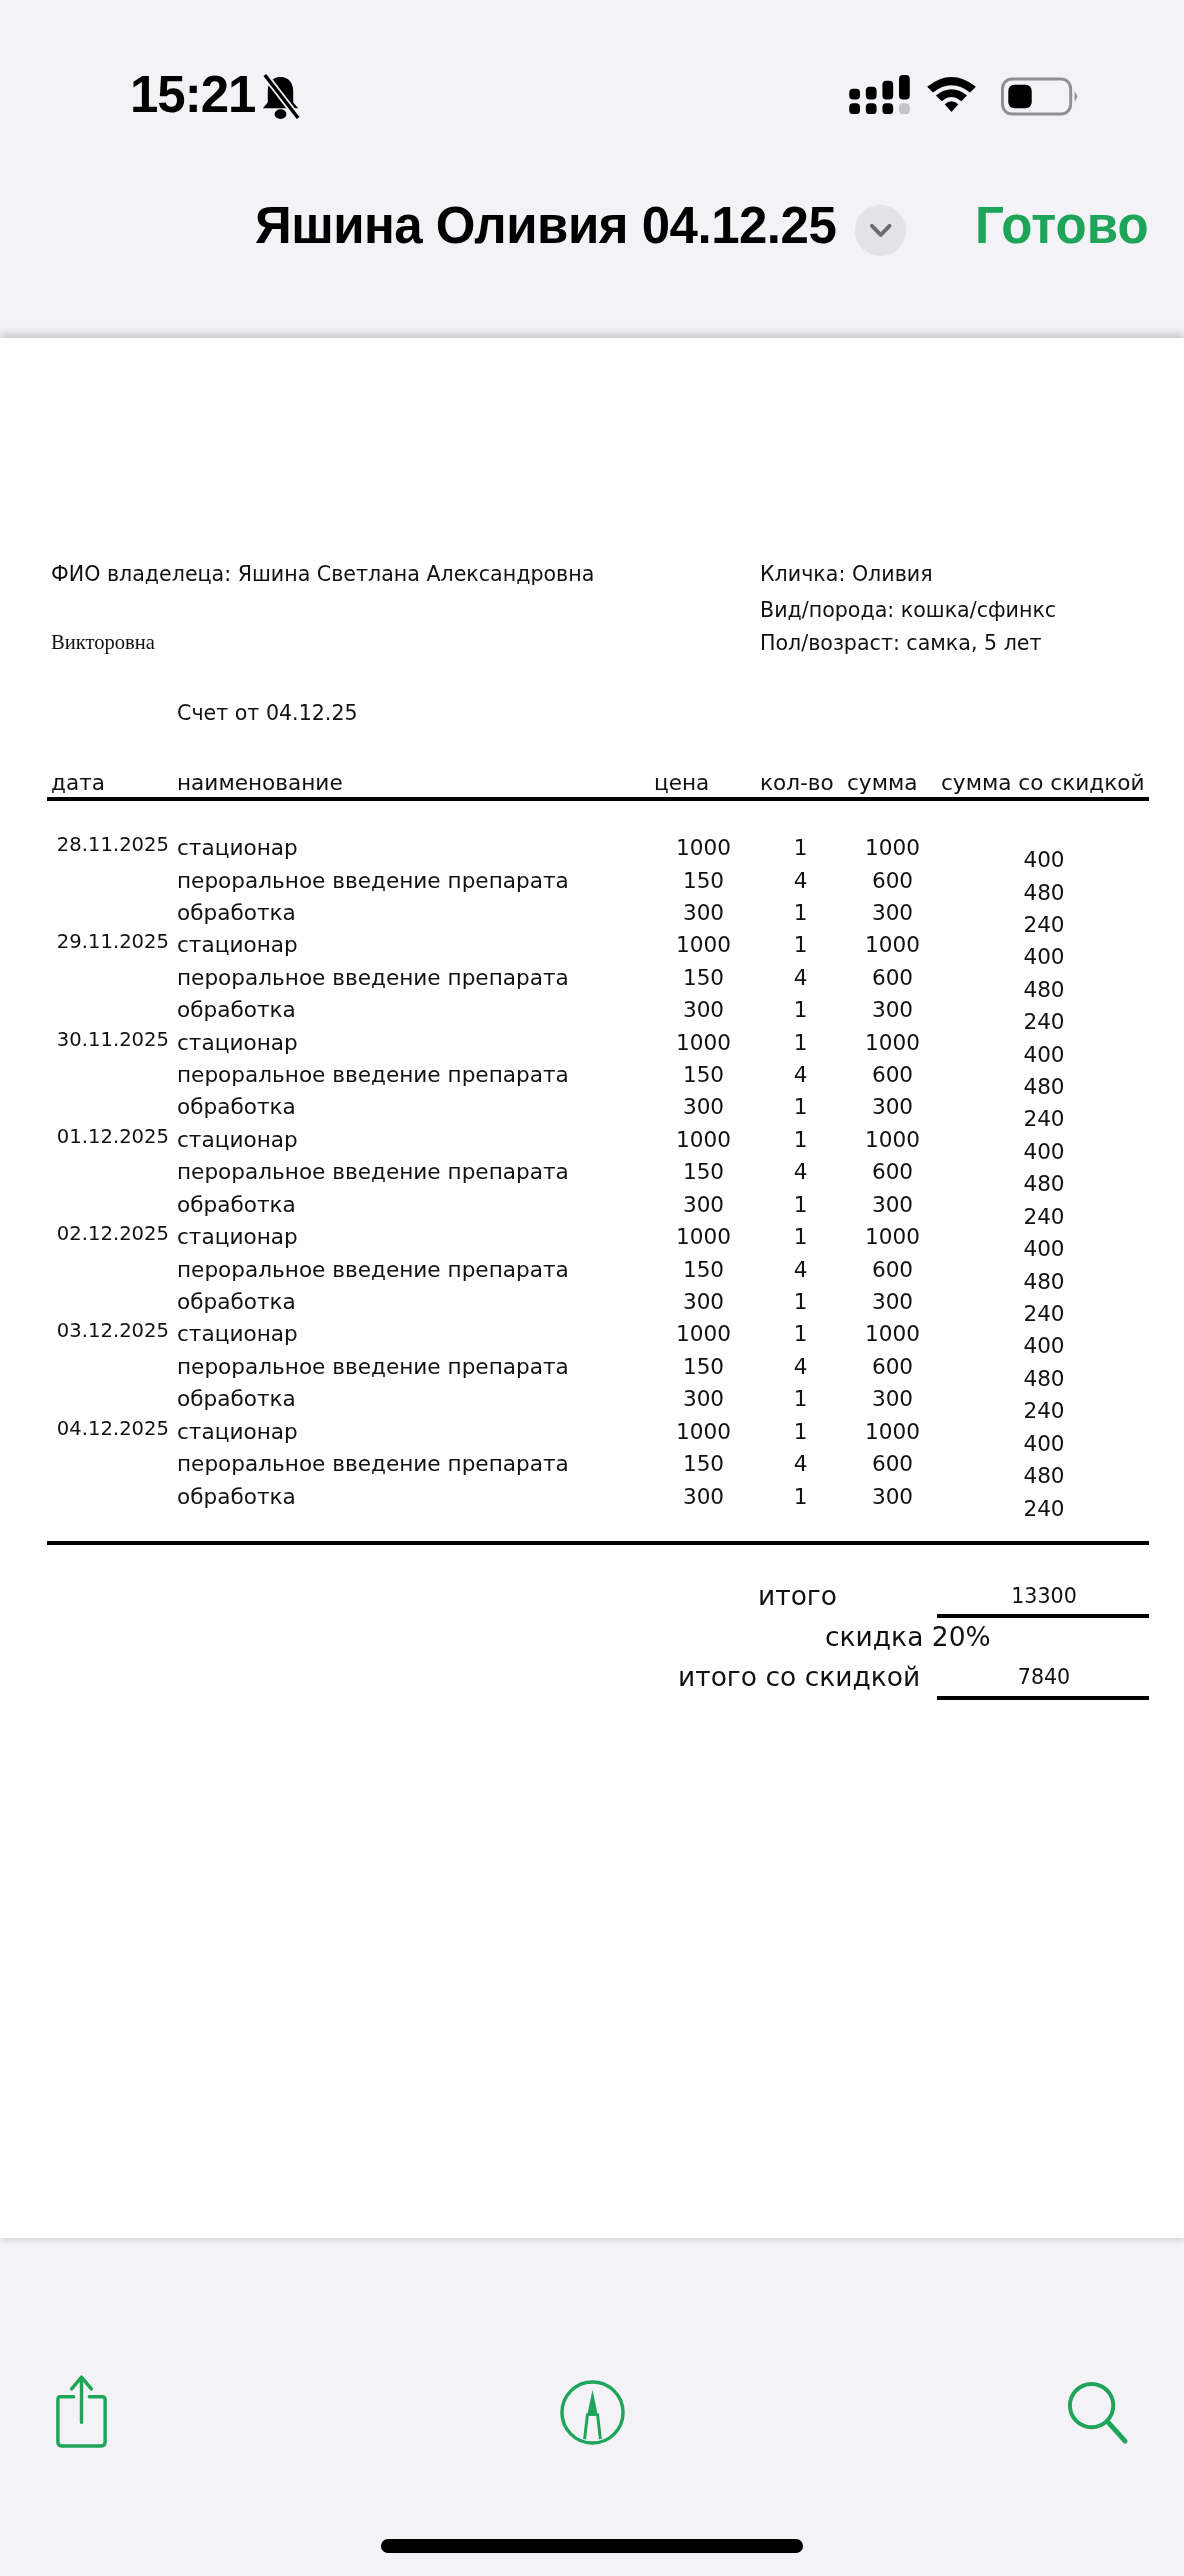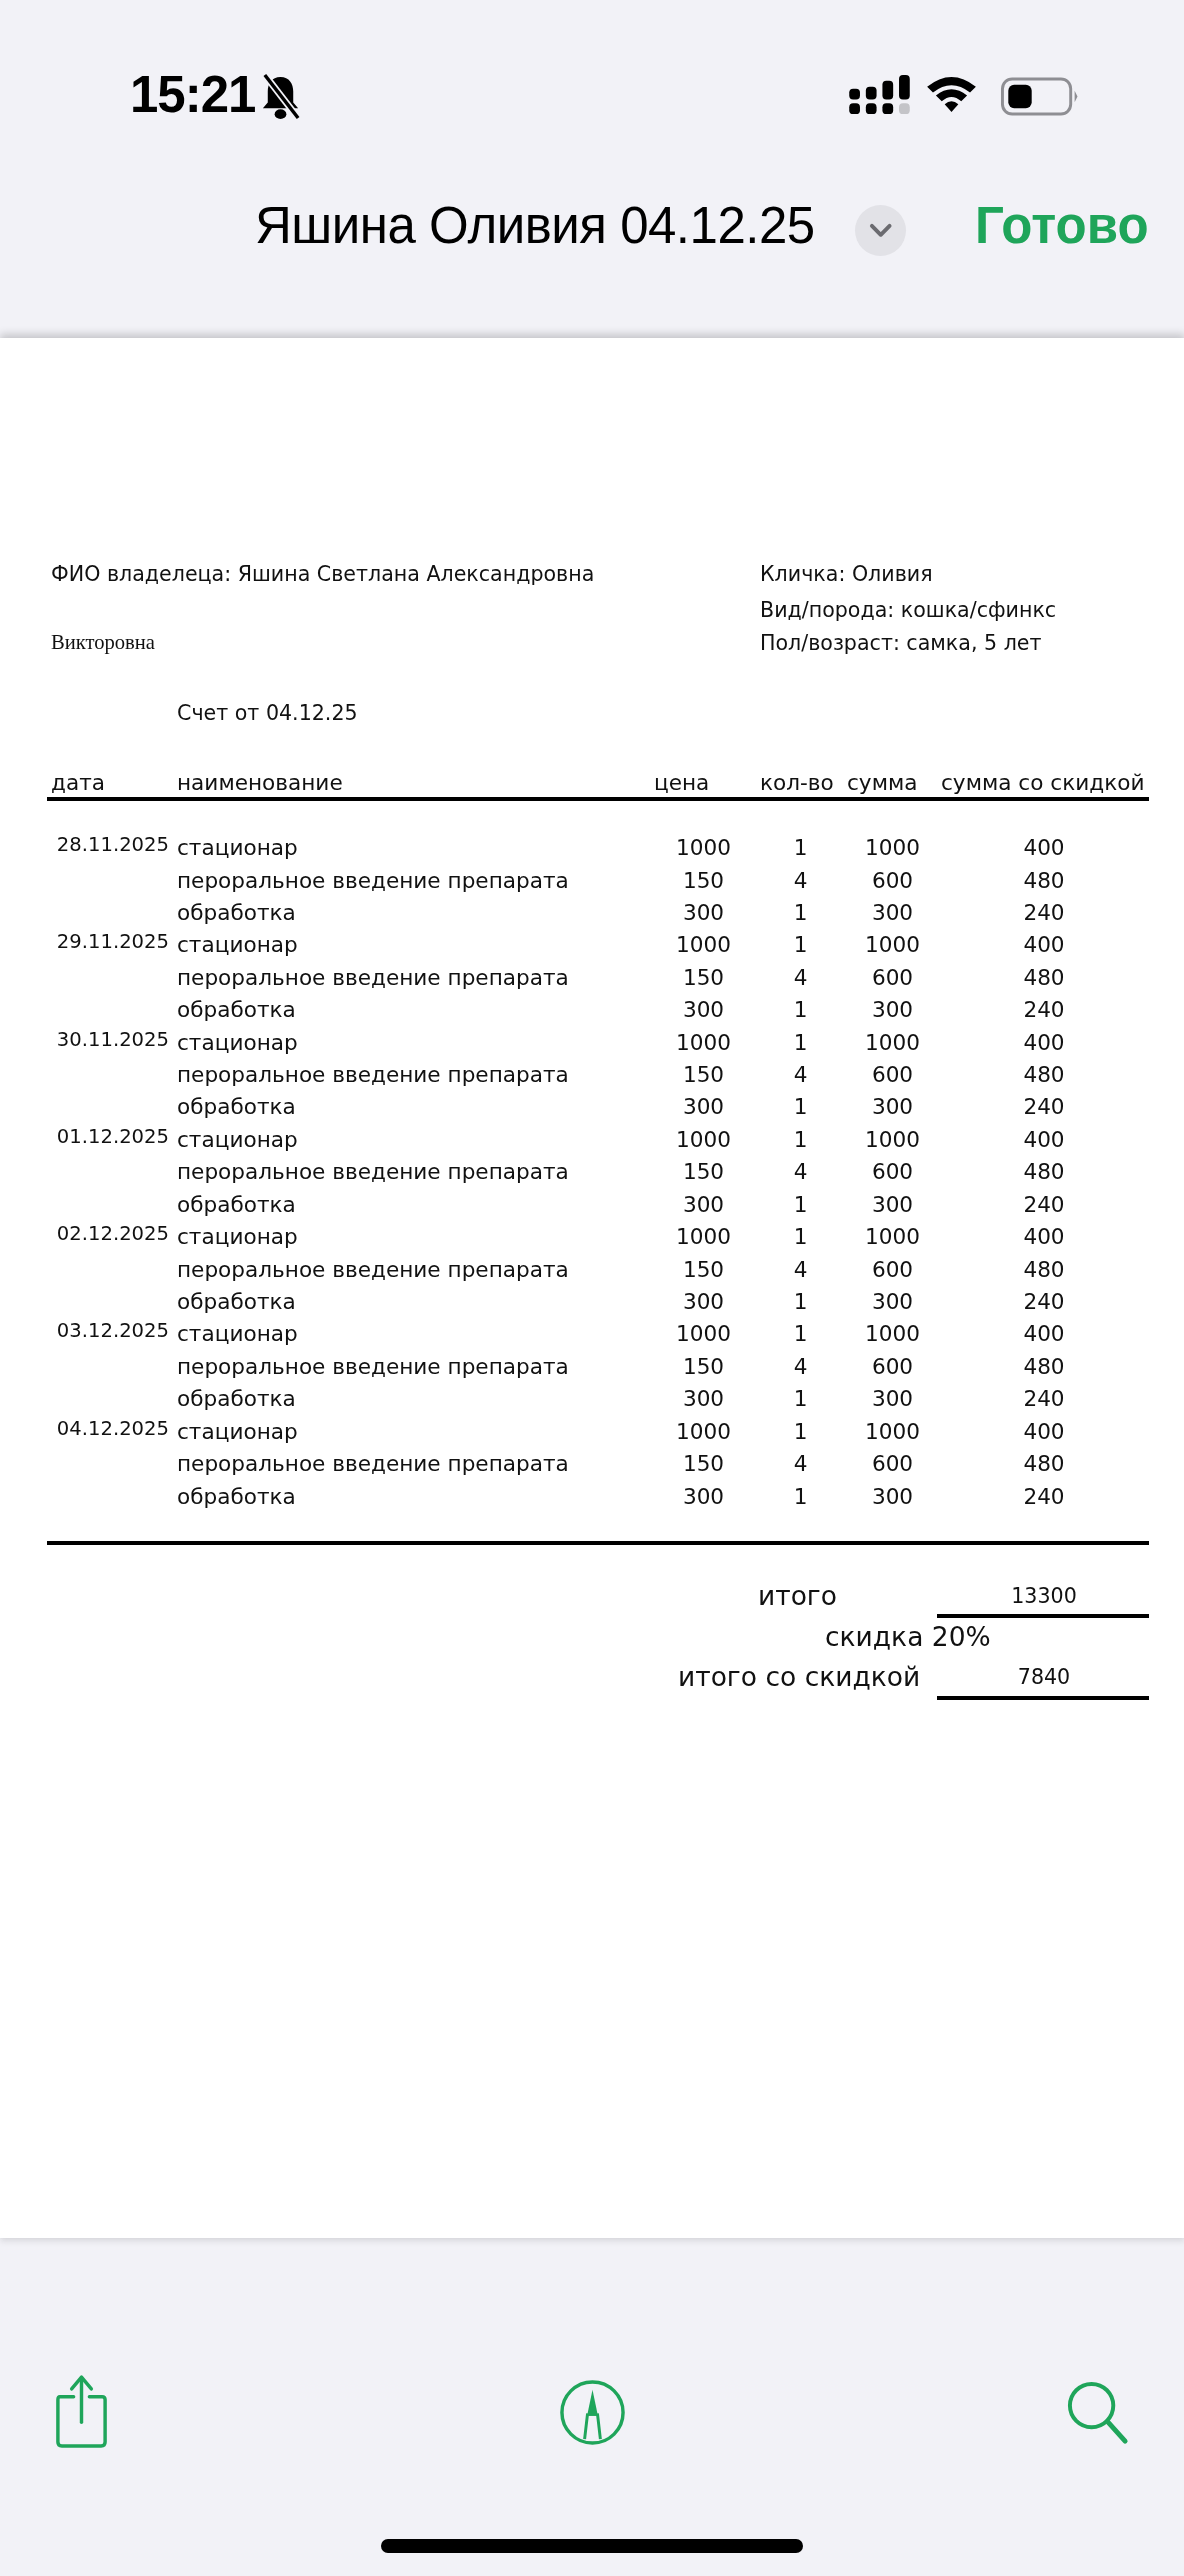--- a/index.html
+++ b/index.html
@@ -8,38 +8,38 @@
 
     
     .status-bar { position: absolute; left: 0; top: 0; width: 1185px; height: 187px; }
     .time { position: absolute; left: 130px; top: 65px; font-size: 51px; font-weight: bold; letter-spacing: -1px; }
     .bell { position: absolute; left: 257px; top: 71px; width: 47px; height: 51px; }
     .signal { position: absolute; left: 847px; top: 75px; width: 65px; height: 41px; }
     .wifi { position: absolute; left: 925px; top: 75px; width: 53px; height: 39px; }
     .battery { position: absolute; left: 1000px; top: 77px; width: 79px; height: 39px; }
 
     
-    .nav-title { position: absolute; left: 255px; top: 196px; font-size: 51px; font-weight: normal; letter-spacing: -0.5px; white-space: nowrap; }
+    .nav-title { position: absolute; left: 255px; top: 196px; font-size: 51px; font-weight: bold; letter-spacing: -0.5px; white-space: nowrap; }
     .chevron-btn { position: absolute; left: 855px; top: 205px; width: 51px; height: 51px; border-radius: 50%; background: #e2e2e7; display: flex; align-items: center; justify-content: center; }
     .done-btn { position: absolute; left: 975px; top: 196px; font-size: 51px; font-weight: bold; color: #1fa55a; }
 
     
     .page { position: absolute; left: 0; top: 338px; width: 1185px; height: 1900px; background: #ffffff; box-shadow: 0 -3.9px 7.9px rgba(0,0,0,0.18), 0 3.9px 5.9px rgba(0,0,0,0.08); font-family: "DejaVu Sans", sans-serif; }
     .doc-text { position: absolute; font-size: 20.6px; color: #111; white-space: nowrap; }
     .hdr-line { position: absolute; left: 47px; width: 1102px; height: 3.9px; background: #000; }
 
     .th { position: absolute; top: 432px; font-size: 21.6px; color: #111; white-space: nowrap; }
     .row { position: absolute; left: 0; width: 1185px; height: 32px; font-size: 21.6px; color: #111; }
     .row .c { position: absolute; top: 0; white-space: nowrap; }
     .row .c-date { left: 47px; width: 122px; text-align: right; font-size: 19.6px; top: -2px; }
     .row .c-name { left: 177px; }
     .row .c-price { left: 664px; width: 79px; text-align: center; }
     .row .c-qty { left: 776px; width: 49px; text-align: center; }
     .row .c-sum { left: 853px; width: 79px; text-align: center; }
-    .row .c-disc { left: 1002px; width: 84px; text-align: center; }
+    .row .c-disc { left: 1002px; width: 84px; text-align: center; margin-top: 12px; }
 
     .total-label { position: absolute; font-size: 26.5px; color: #111; white-space: nowrap; }
     .total-value { position: absolute; font-size: 20.6px; color: #111; width: 214px; text-align: center; }
     .total-line { position: absolute; left: 937px; width: 212px; height: 3.9px; background: #000; }
 
     
     .toolbar-btn { position: absolute; display: flex; align-items: center; justify-content: center; }
     .home-indicator { position: absolute; left: 381px; top: 2539px; width: 422px; height: 13.8px; border-radius: 6.9px; background: #000; }
   </style>
 </head>

